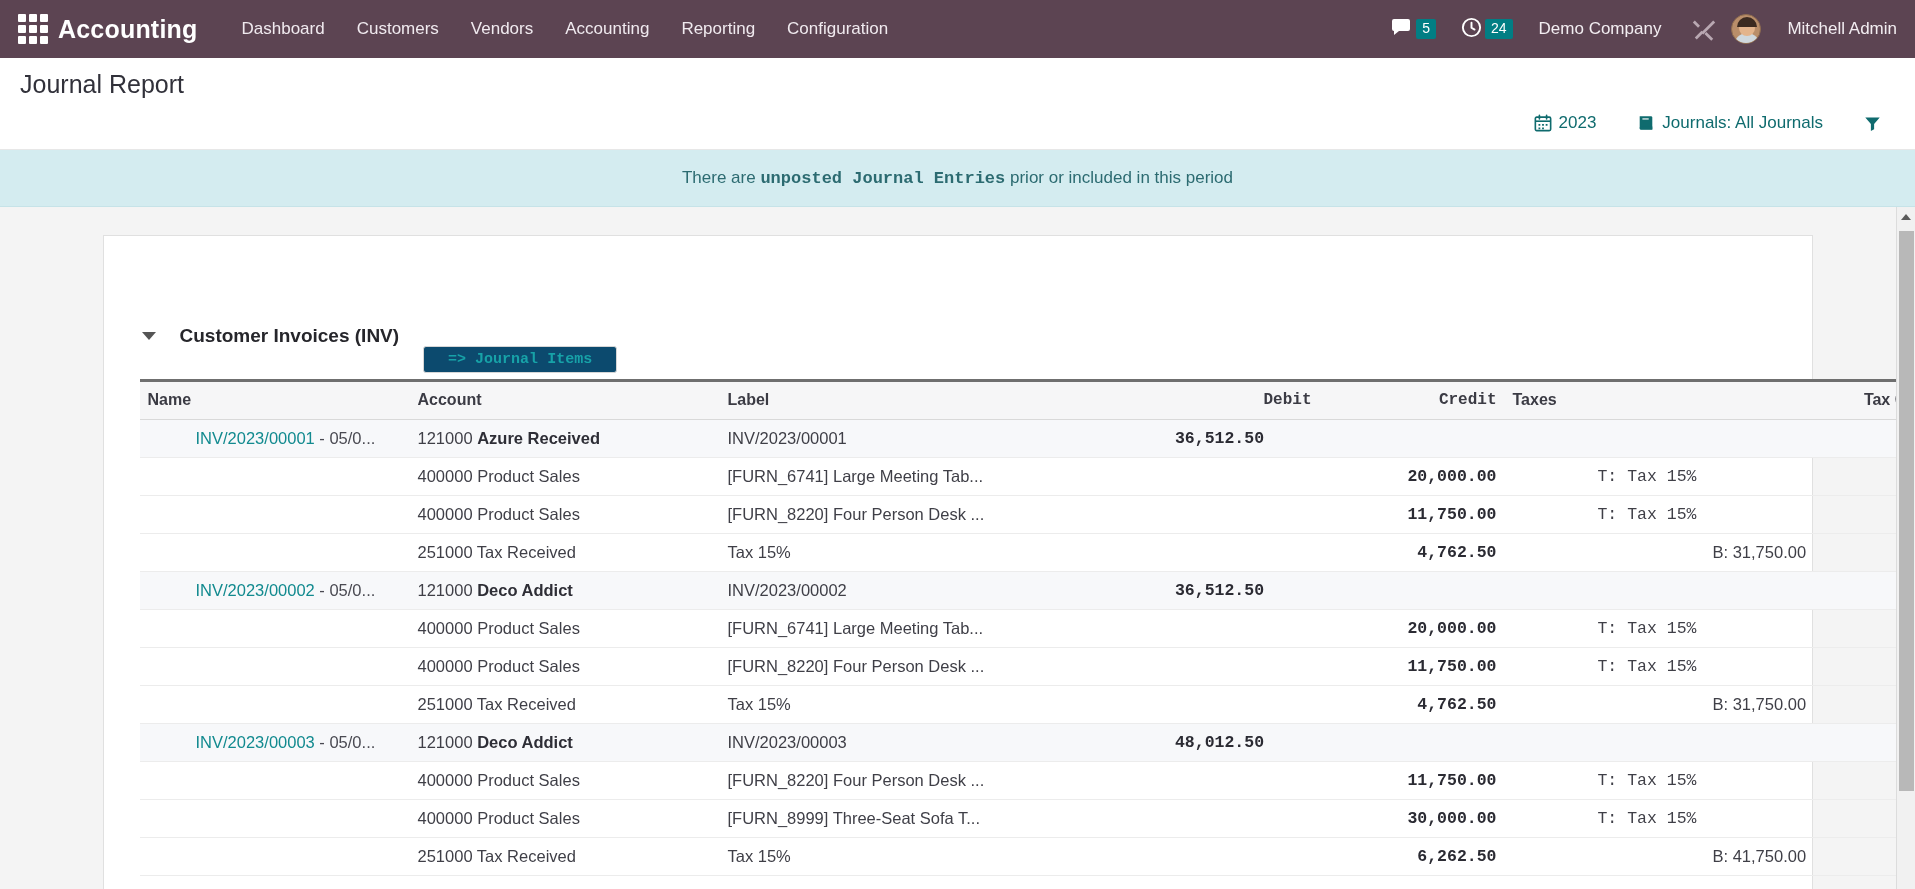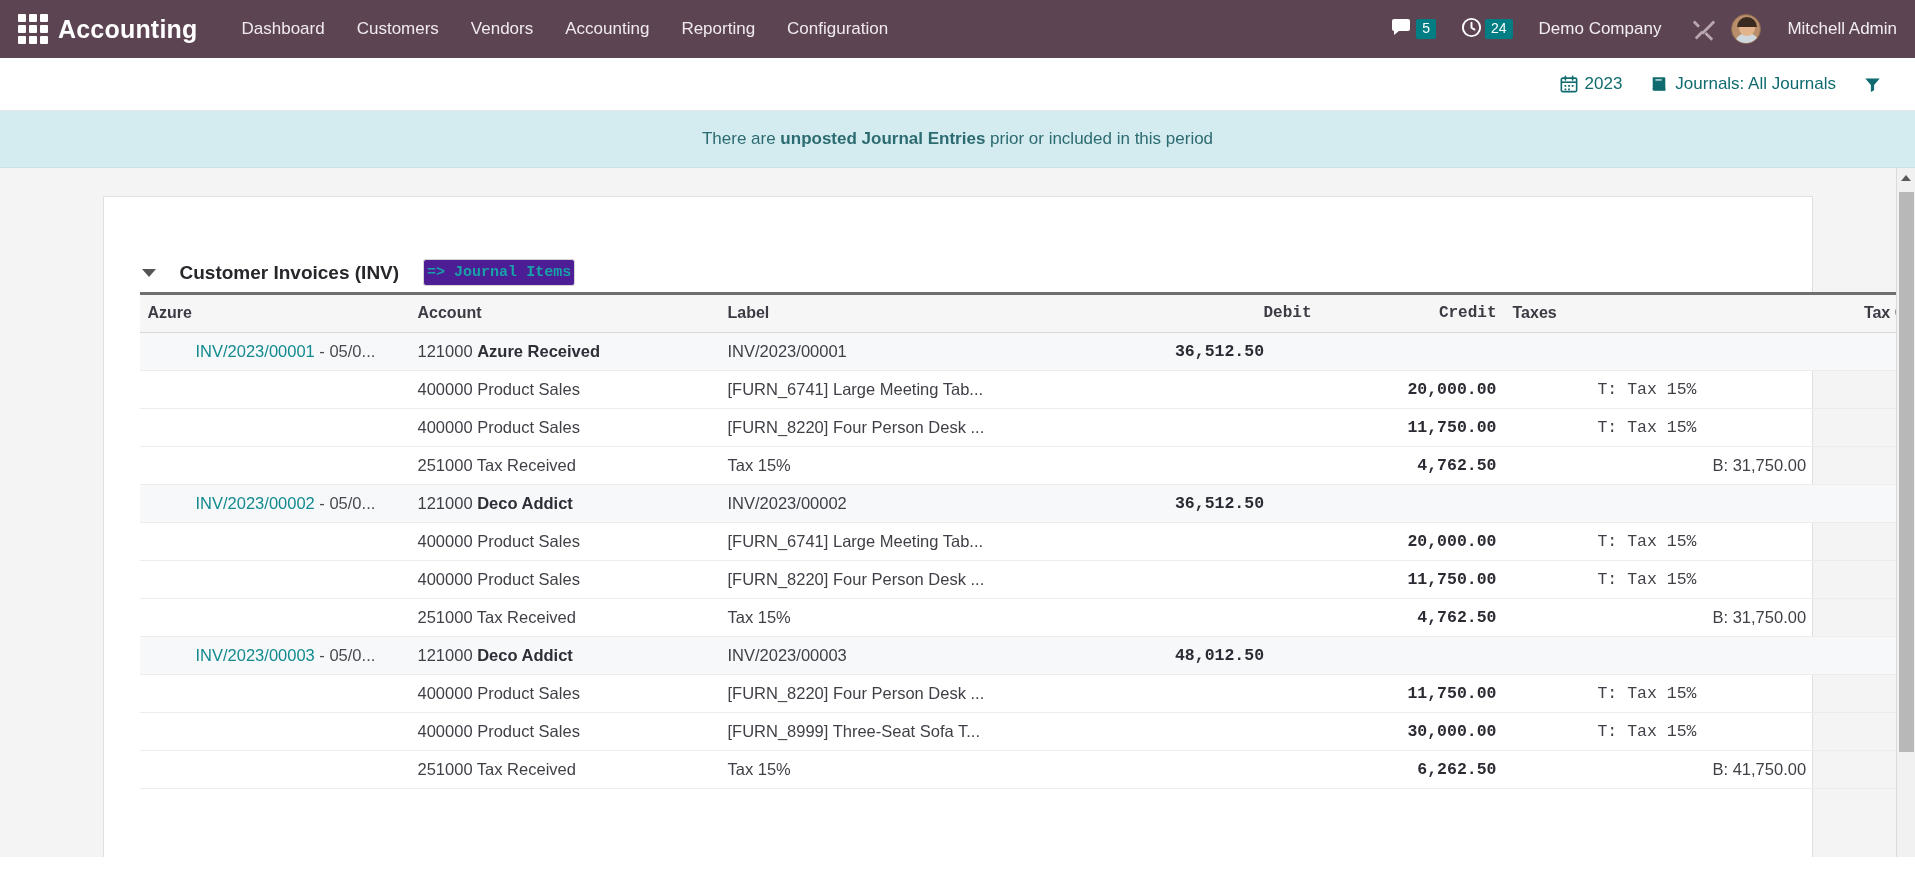--- a/index.html
+++ b/index.html
@@ -71,38 +71,38 @@
   .cp-row { display: flex; align-items: center; padding-bottom: 12px; }
   .btn-group { display: flex; align-items: center; gap: 0; }
   .btn-primary {
     background: #017e84; color: #fff; font-size: 15px; font-weight: 500;
     padding: 9px 16px; border: none; cursor: pointer; letter-spacing: .3px;
   }
   .btn-link {
     background: transparent; color: #017e84; font-size: 15px; font-weight: 500;
     padding: 9px 16px; border: none; cursor: pointer; letter-spacing: .3px;
   }
-  .filters { margin-left: auto; display: flex; align-items: center; gap: 0; }
+  .filters { margin-left: auto; display: flex; align-items: center; gap: 13px; }
   .filter-btn {
     display: flex; align-items: center; gap: 7px;
     color: #0f6b6e; font-size: 17px; padding: 4px 14px; cursor: pointer;
     white-space: nowrap;
   }
   .filter-btn .ico { display:flex; align-items:center; }
 
   
   .banner {
     background: #d4ecf0;
     color: #2c6b71;
     text-align: center;
     font-size: 17px;
     padding: 18px 10px;
     border-bottom: 1px solid #c6e3e8;
   }
-  .banner b { font-weight: 700; }
+  .banner b { font-weight: 700; font-family: Liberation Mono, monospace; }
 
   
   .content-wrap {
     background: #f4f4f4;
     height: 689px;
     padding: 28px 0 0 0;
     position: relative;
     overflow: hidden;
   }
   .report-sheet {
@@ -121,22 +121,23 @@
     width: 0; height: 0;
     border-left: 7px solid transparent;
     border-right: 7px solid transparent;
     border-top: 8px solid #555;
     cursor: pointer;
   }
   .section-title { font-size: 19px; font-weight: 700; color: #26262b; }
   .journal-items-btn {
     border: 1px solid #d6d6d6; border-radius: 3px;
     font-size: 15px; color: #17a2a8; font-weight: 600;
-    padding: 4px 3px; cursor: pointer; background: #4c1d95;
+    padding: 4px 24px; cursor: pointer; background: #0c4a6e;
     font-family: "Liberation Mono", monospace;
+    margin-top: 48px;
   }
 
   
   table.report { width: 100%; border-collapse: collapse; table-layout: fixed; }
   table.report thead th {
     background: #f6f6f7;
     border-top: 3px solid #6f6f6f;
     border-bottom: 1px solid #d9d9d9;
     font-size: 16px; font-weight: 700; color: #3b3b44;
     padding: 9px 8px 10px;
@@ -241,20 +242,21 @@
     <div class="avatar">
       <div class="body"></div>
         <div class="face"></div>
         <div class="hair"></div>
     </div>
     <div class="user-name">Mitchell Admin</div>
   </div>
 </div>
 
 <div class="control-panel">
+  <div class="page-title">Journal Report</div>
   <div class="cp-row">
     <div class="filters">
       <div class="filter-btn">
         <span class="ico">
           <svg width="18" height="18" viewBox="0 0 20 20">
               <rect x="1.5" y="3.5" width="17" height="15" rx="1.5" fill="none" stroke="#0f6b6e" stroke-width="1.8"></rect>
               <path d="M1.5 8h17" stroke="#0f6b6e" stroke-width="1.8"></path>
               <path d="M6 1.5v4M14 1.5v4" stroke="#0f6b6e" stroke-width="1.8" stroke-linecap="round"></path>
               <path d="M5 11h2v2H5zM9 11h2v2H9zM13 11h2v2h-2zM5 15h2v2H5zM9 15h2v2H9z" fill="#0f6b6e"></path>
             </svg>
@@ -291,21 +293,21 @@
 
     <div class="section-head">
       <span class="caret"></span>
       <span class="section-title">Customer Invoices (INV)</span>
       <span class="journal-items-btn">=&gt; Journal Items</span>
     </div>
 
     <table class="report">
       <thead>
         <tr>
-          <th class="c-name">Azure</th>
+          <th class="c-name">Name</th>
           <th class="c-acct">Account</th>
           <th class="c-label">Label</th>
           <th class="c-debit">Debit</th>
           <th class="c-credit">Credit</th>
           <th class="c-taxes">Taxes</th>
           <th class="c-grids">Tax Grids</th>
         </tr>
       </thead>
       <tbody id="report-body">
           <tr class="row-head">

